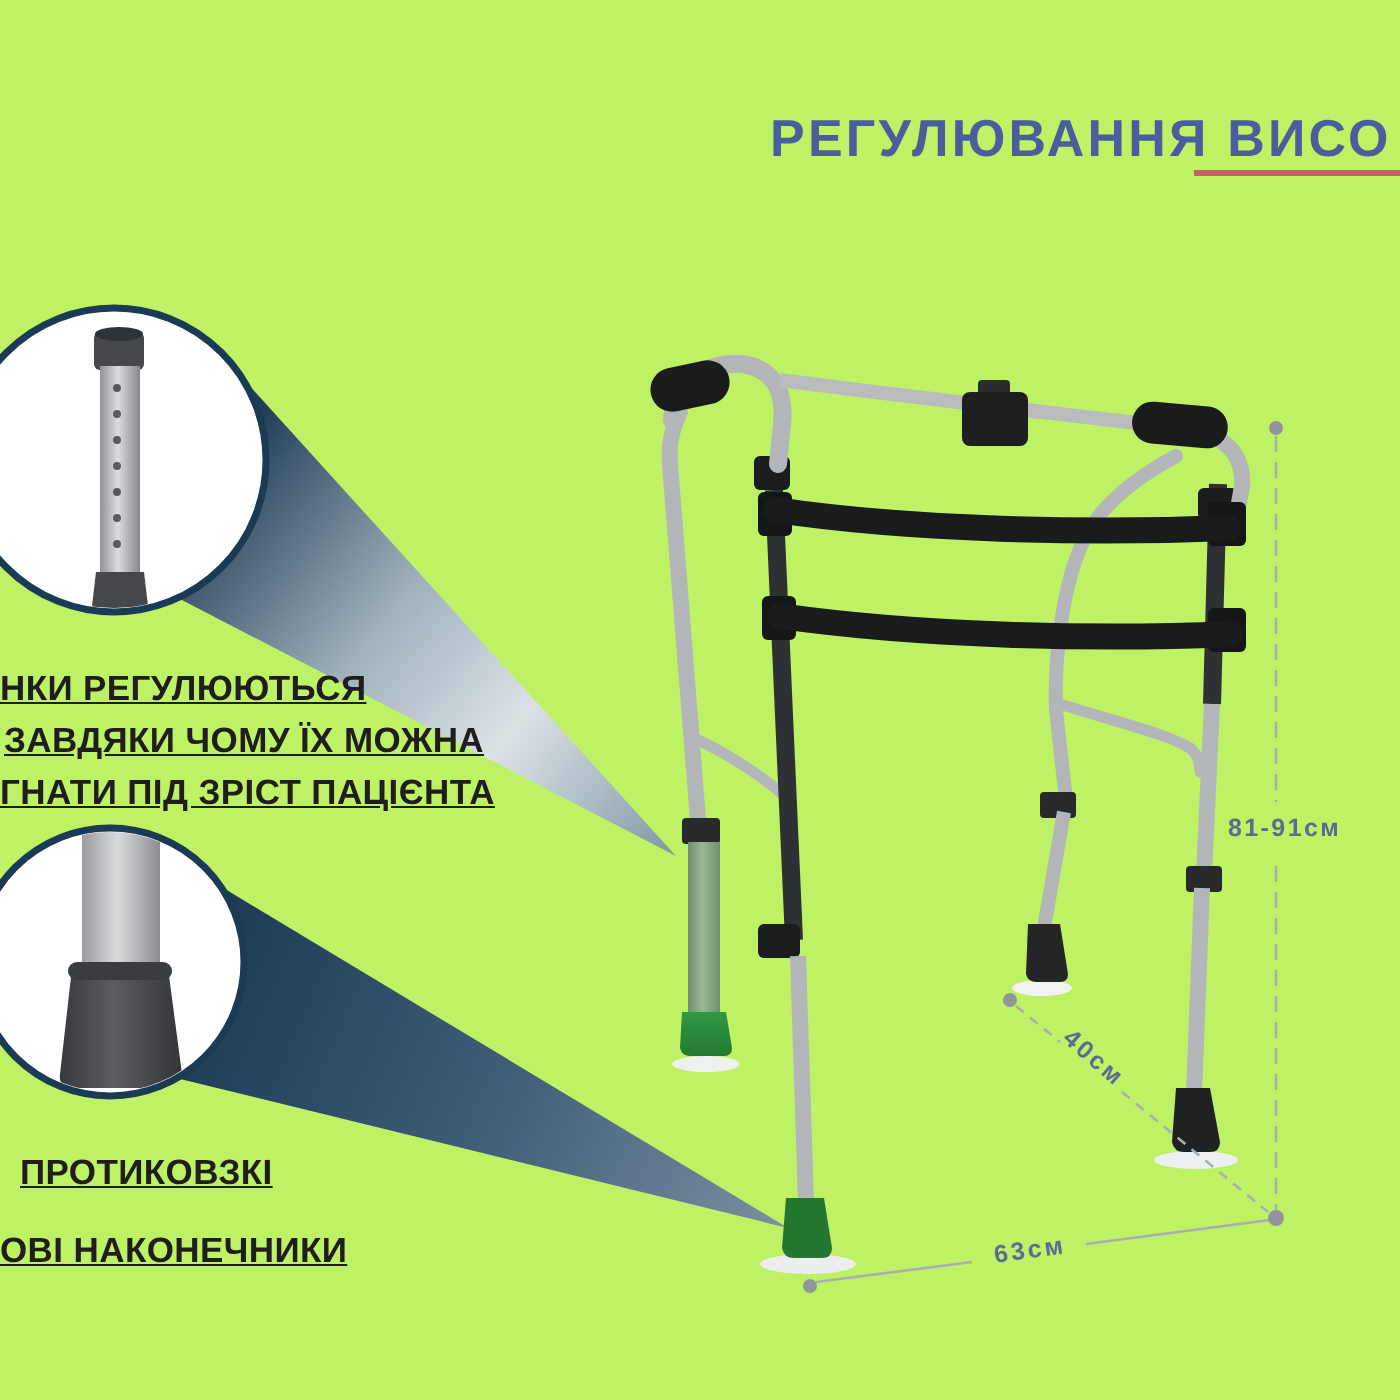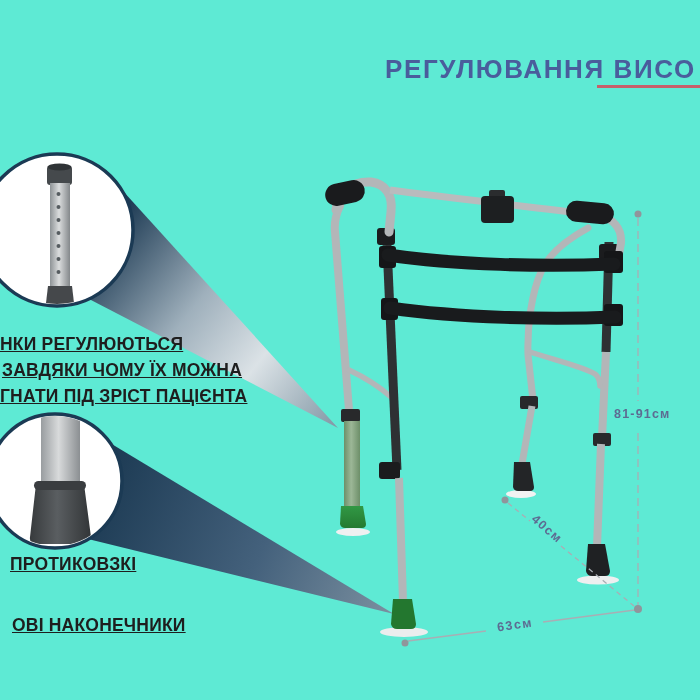--- a/index.html
+++ b/index.html
@@ -1,25 +1,25 @@
 <!DOCTYPE html>
 <html><head>
 <meta charset="utf-8">
 <style>
   html,body{margin:0;padding:0;background:#fff;}
-  #stage{position:relative;width:700px;height:700px;overflow:hidden;background:#5eead4;
+  #stage{position:relative;width:700px;height:700px;overflow:hidden;background:#bef264;
          font-family:"Liberation Sans", sans-serif;}
   #gfx{position:absolute;left:0;top:0;}
   .title{position:absolute;left:385px;top:54px;width:315px;overflow:hidden;white-space:nowrap;
          font-size:26px;font-weight:bold;letter-spacing:1.6px;color:#4a5d9c;}
   .title-underline{position:absolute;left:597px;top:85px;width:103px;height:3px;background:#c7606a;}
   .callout-line{position:absolute;white-space:nowrap;font-weight:bold;font-size:17.5px;
                 color:#1e1e1e;letter-spacing:.2px;text-decoration:underline;}
   .ct1{left:0;top:334px;} .ct2{left:2px;top:360px;} .ct3{left:0;top:386px;}
-  .cb1{left:10px;top:554px;} .cb2{left:0;top:615px;margin-left:12px;}
+  .cb1{left:10px;top:576px;} .cb2{left:0;top:615px;}
   .dim-label{position:absolute;font-weight:bold;font-size:12.5px;letter-spacing:1.2px;
              color:#5d6b92;white-space:nowrap;}
   .dim-h{left:614px;top:407px;text-align:center;}
   .dim-d{left:516px;top:522px;width:62px;text-align:center;transform:rotate(41deg);letter-spacing:1.5px;}
   .dim-w{left:488px;top:618px;width:54px;text-align:center;transform:rotate(-8deg);letter-spacing:1.5px;}
 </style>
 </head>
 <body>
 
 <div id="stage">

